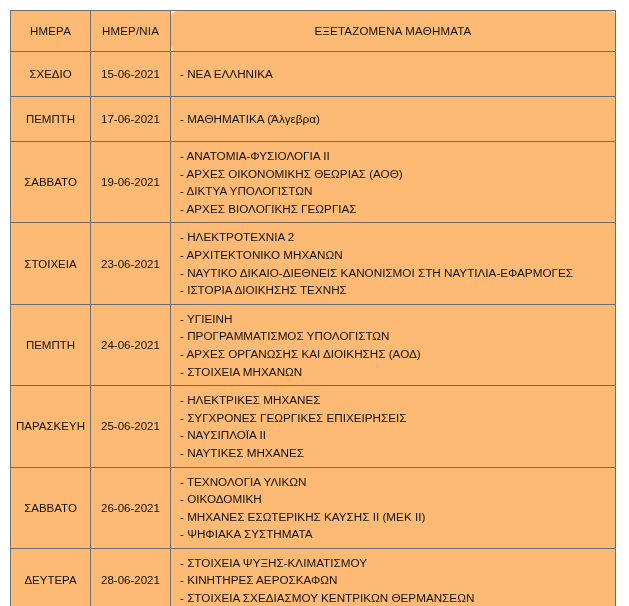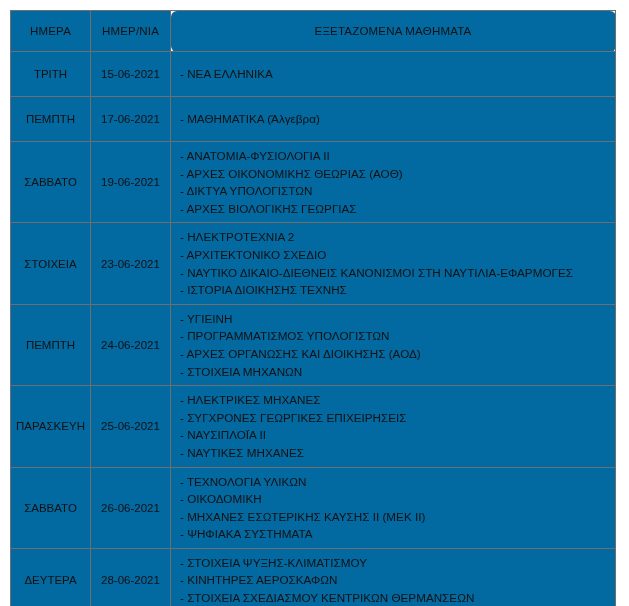--- a/index.html
+++ b/index.html
@@ -25,21 +25,21 @@
   table.schedule {
     width: 605px;
     border-collapse: collapse;
     table-layout: fixed;
     background: #ffffff;
   }
   table.schedule td,
   table.schedule th {
     border: 1px solid #6e6e6e;
     vertical-align: middle;
-    background: #0369a1;
+    background: #fdba74;
   }
   col.col-day    { width: 80px; }
   col.col-date   { width: 80px; }
   col.col-subj   { width: 445px; }
 
   thead th {
     font-weight: normal;
     font-size: 11.5px;
     letter-spacing: 0.2px;
     text-align: center;
@@ -90,21 +90,21 @@
     </colgroup>
     <thead>
       <tr>
         <th class="h-day">ΗΜΕΡΑ</th>
         <th class="h-date">ΗΜΕΡ/ΝΙΑ</th>
         <th class="h-subjects">ΕΞΕΤΑΖΟΜΕΝΑ ΜΑΘΗΜΑΤΑ</th>
       </tr>
     </thead>
     <tbody id="schedule-body">
         <tr class="single-row">
-          <td class="day-cell">ΤΡΙΤΗ</td>
+          <td class="day-cell">ΣΧΕΔΙΟ</td>
           <td class="date-cell">15-06-2021</td>
           <td class="subjects-cell">
             <div class="subject-line">- ΝΕΑ ΕΛΛΗΝΙΚΑ</div>
           </td>
         </tr>
         <tr class="single-row">
           <td class="day-cell">ΠΕΜΠΤΗ</td>
           <td class="date-cell">17-06-2021</td>
           <td class="subjects-cell">
             <div class="subject-line">- ΜΑΘΗΜΑΤΙΚΑ (Άλγεβρα)</div>
@@ -118,21 +118,21 @@
             <div class="subject-line">- ΑΡΧΕΣ ΟΙΚΟΝΟΜΙΚΗΣ ΘΕΩΡΙΑΣ (ΑΟΘ)</div>
             <div class="subject-line">- ΔΙΚΤΥΑ ΥΠΟΛΟΓΙΣΤΩΝ</div>
             <div class="subject-line">- ΑΡΧΕΣ ΒΙΟΛΟΓΙΚΗΣ ΓΕΩΡΓΙΑΣ</div>
           </td>
         </tr>
         <tr>
           <td class="day-cell">ΣΤΟΙΧΕΙΑ</td>
           <td class="date-cell">23-06-2021</td>
           <td class="subjects-cell">
             <div class="subject-line">- ΗΛΕΚΤΡΟΤΕΧΝΙΑ 2</div>
-            <div class="subject-line">- ΑΡΧΙΤΕΚΤΟΝΙΚΟ ΣΧΕΔΙΟ</div>
+            <div class="subject-line">- ΑΡΧΙΤΕΚΤΟΝΙΚΟ ΜΗΧΑΝΩΝ</div>
             <div class="subject-line">- ΝΑΥΤΙΚΟ ΔΙΚΑΙΟ-ΔΙΕΘΝΕΙΣ ΚΑΝΟΝΙΣΜΟΙ ΣΤΗ ΝΑΥΤΙΛΙΑ-ΕΦΑΡΜΟΓΕΣ</div>
             <div class="subject-line">- ΙΣΤΟΡΙΑ ΔΙΟΙΚΗΣΗΣ ΤΕΧΝΗΣ</div>
           </td>
         </tr>
         <tr>
           <td class="day-cell">ΠΕΜΠΤΗ</td>
           <td class="date-cell">24-06-2021</td>
           <td class="subjects-cell">
             <div class="subject-line">- ΥΓΙΕΙΝΗ</div>
             <div class="subject-line">- ΠΡΟΓΡΑΜΜΑΤΙΣΜΟΣ ΥΠΟΛΟΓΙΣΤΩΝ</div>

